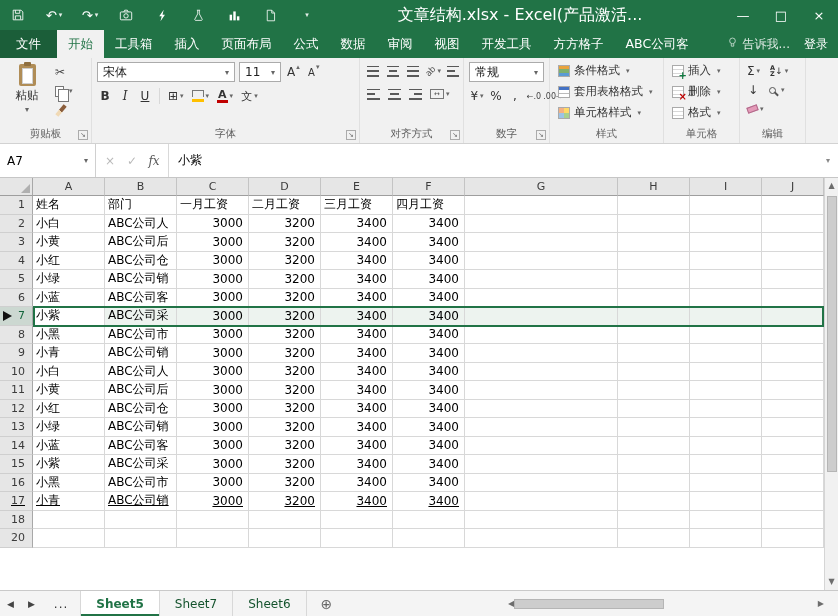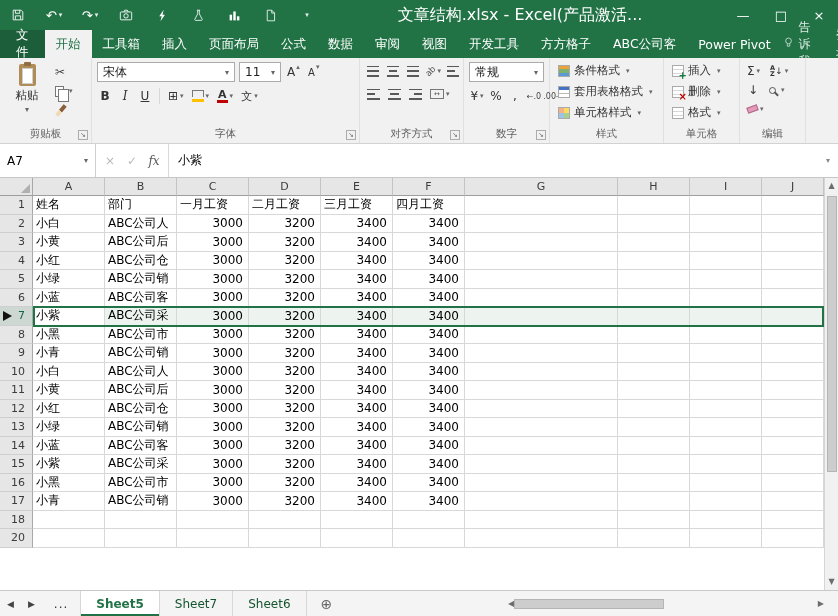--- a/index.html
+++ b/index.html
@@ -203,21 +203,20 @@
       <div class="rtab">工具箱</div>
       <div class="rtab">插入</div>
       <div class="rtab">页面布局</div>
       <div class="rtab">公式</div>
       <div class="rtab">数据</div>
       <div class="rtab">审阅</div>
       <div class="rtab">视图</div>
       <div class="rtab">开发工具</div>
       <div class="rtab">方方格子</div>
       <div class="rtab">ABC公司客</div>
-      <div class="rtab">Power Pivot</div>
     </div>
   <div class="tab-right">
     <div class="tellme">
       <span><svg viewBox="0 0 16 16" width="13" height="13">
             <circle cx="8" cy="6" r="3.5" fill="none" stroke="#cfe3d8"></circle>
             <path d="M6.5 9.5v3h3v-3" fill="none" stroke="#cfe3d8"></path>
           </svg></span>
       <span>告诉我...</span>
     </div>
     <div class="signin">登录</div>
@@ -703,21 +702,21 @@
         <div class="cell" style="width: 72px;">ABC公司市</div>
         <div class="cell num" style="width: 72px;">3000</div>
         <div class="cell num" style="width: 72px;">3200</div>
         <div class="cell num" style="width: 72px;">3400</div>
         <div class="cell num" style="width: 72px;">3400</div>
         <div class="cell" style="width: 153px;"></div>
         <div class="cell" style="width: 72px;"></div>
         <div class="cell" style="width: 72px;"></div>
         <div class="cell" style="width: 62px;"></div>
       </div>
-      <div class="grow" style="height: 18.5px;">
+      <div class="grow" style="height: 18.5px; text-decoration: underline;">
         <div class="rowhdr" style="flex-basis: 33px;">17</div>
         <div class="cell" style="width: 72px;">小青</div>
         <div class="cell" style="width: 72px;">ABC公司销</div>
         <div class="cell num" style="width: 72px;">3000</div>
         <div class="cell num" style="width: 72px;">3200</div>
         <div class="cell num" style="width: 72px;">3400</div>
         <div class="cell num" style="width: 72px;">3400</div>
         <div class="cell" style="width: 153px;"></div>
         <div class="cell" style="width: 72px;"></div>
         <div class="cell" style="width: 72px;"></div>

